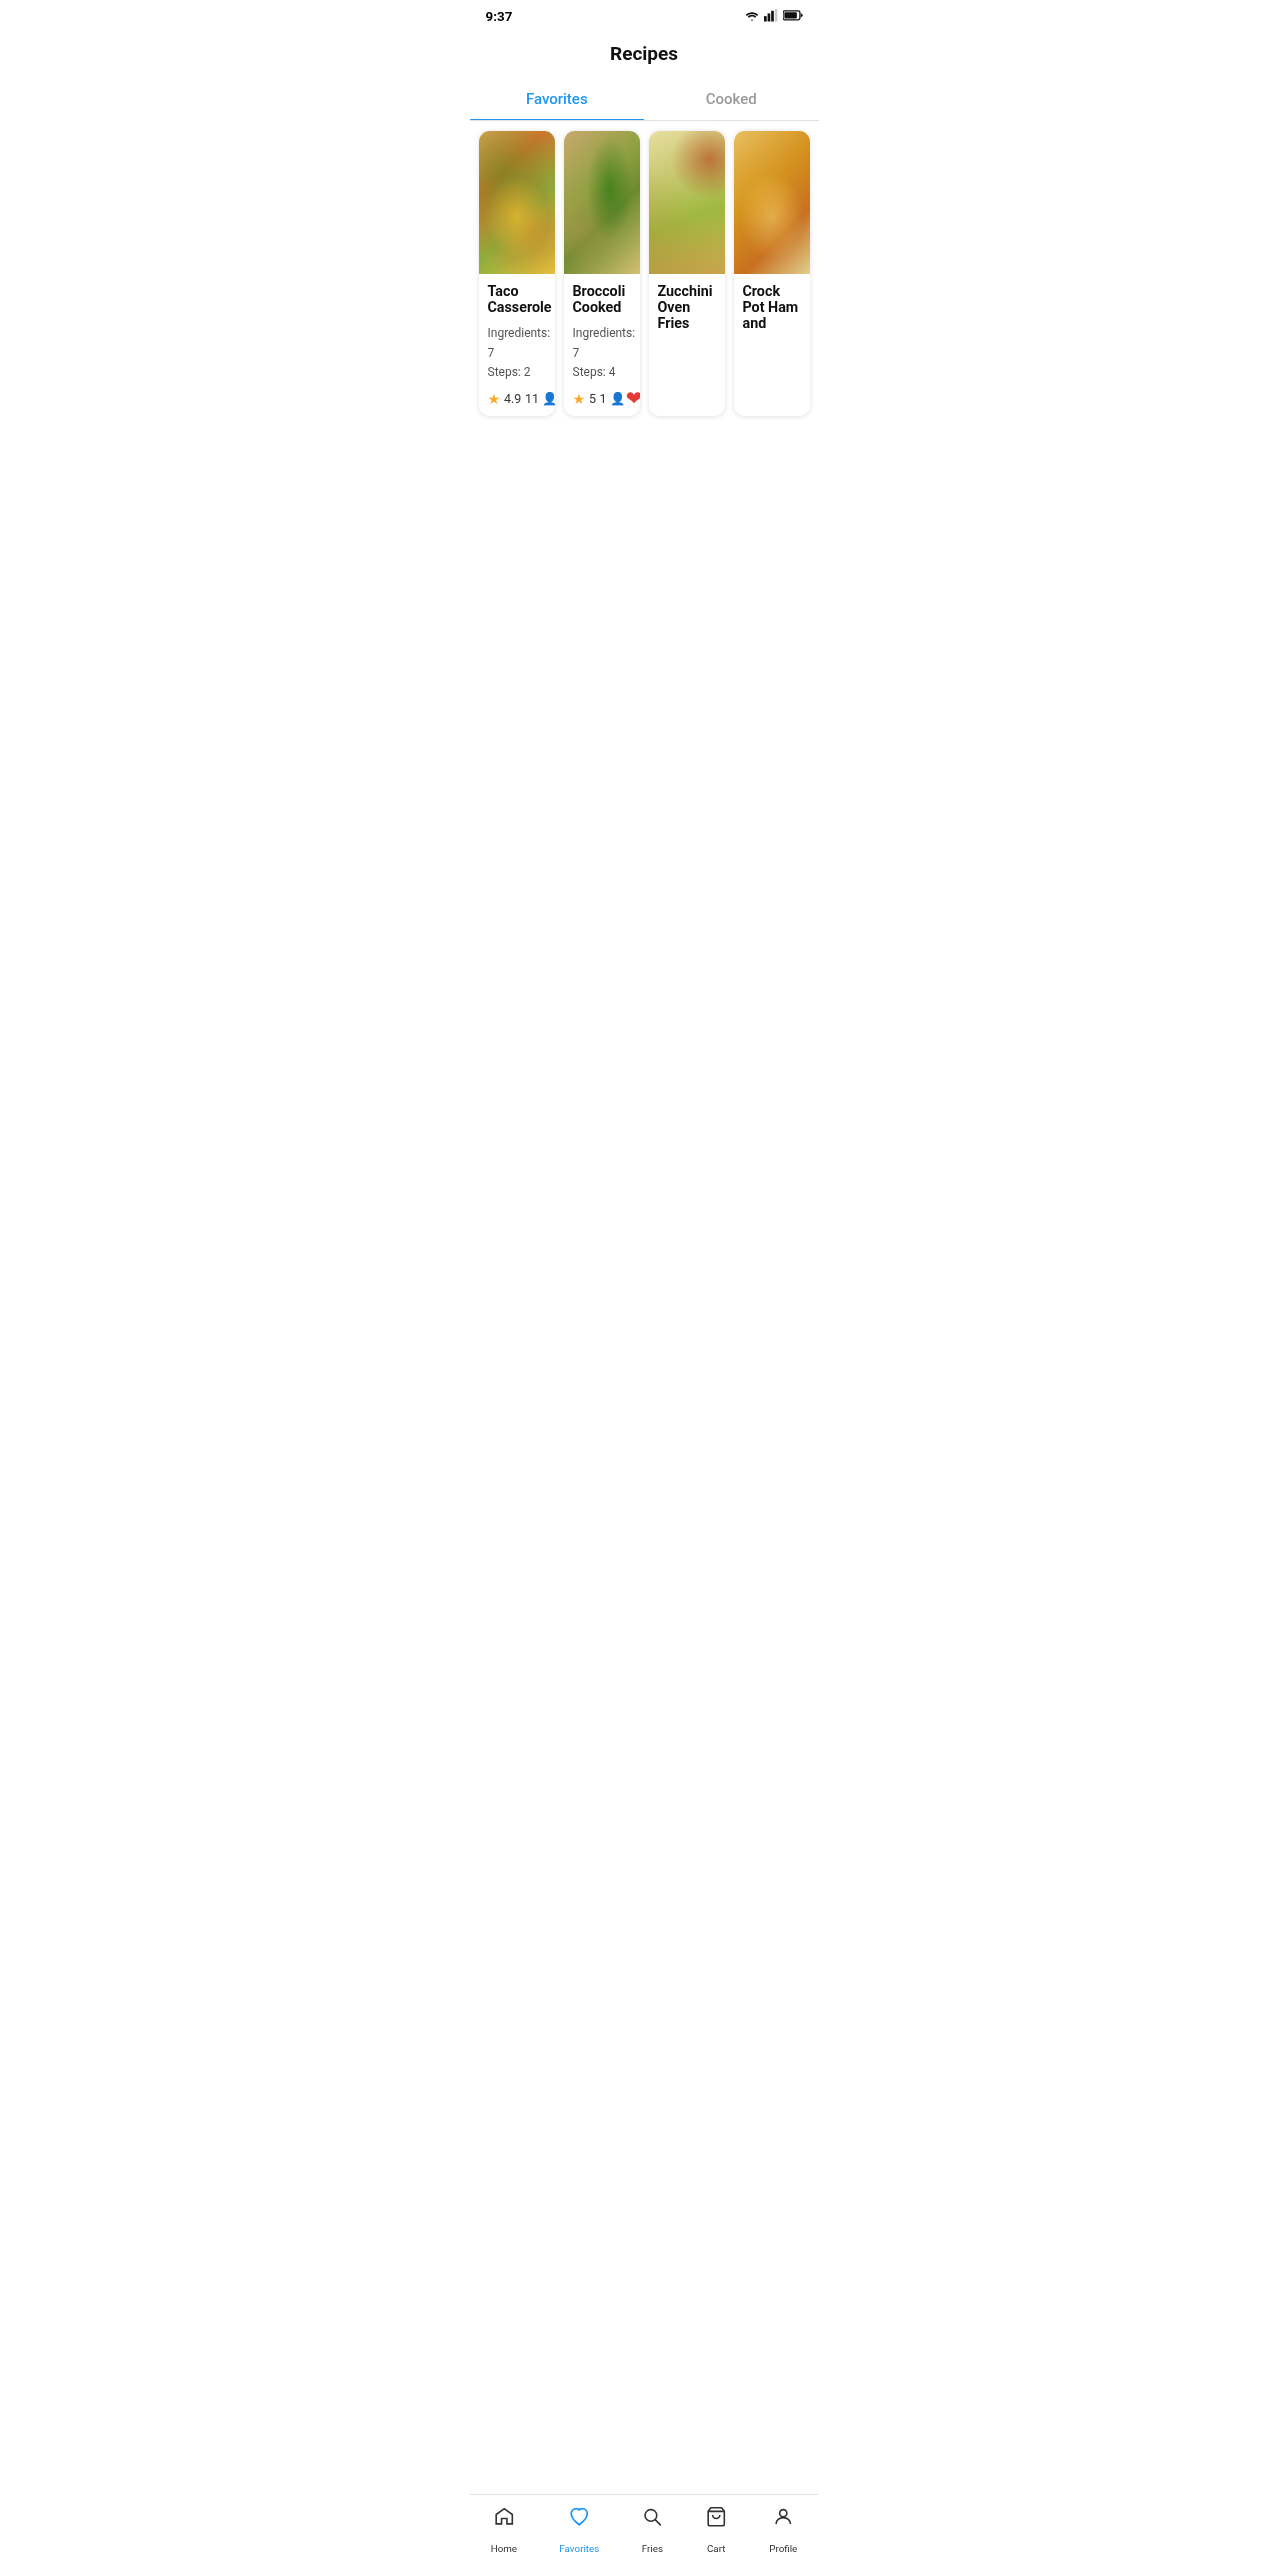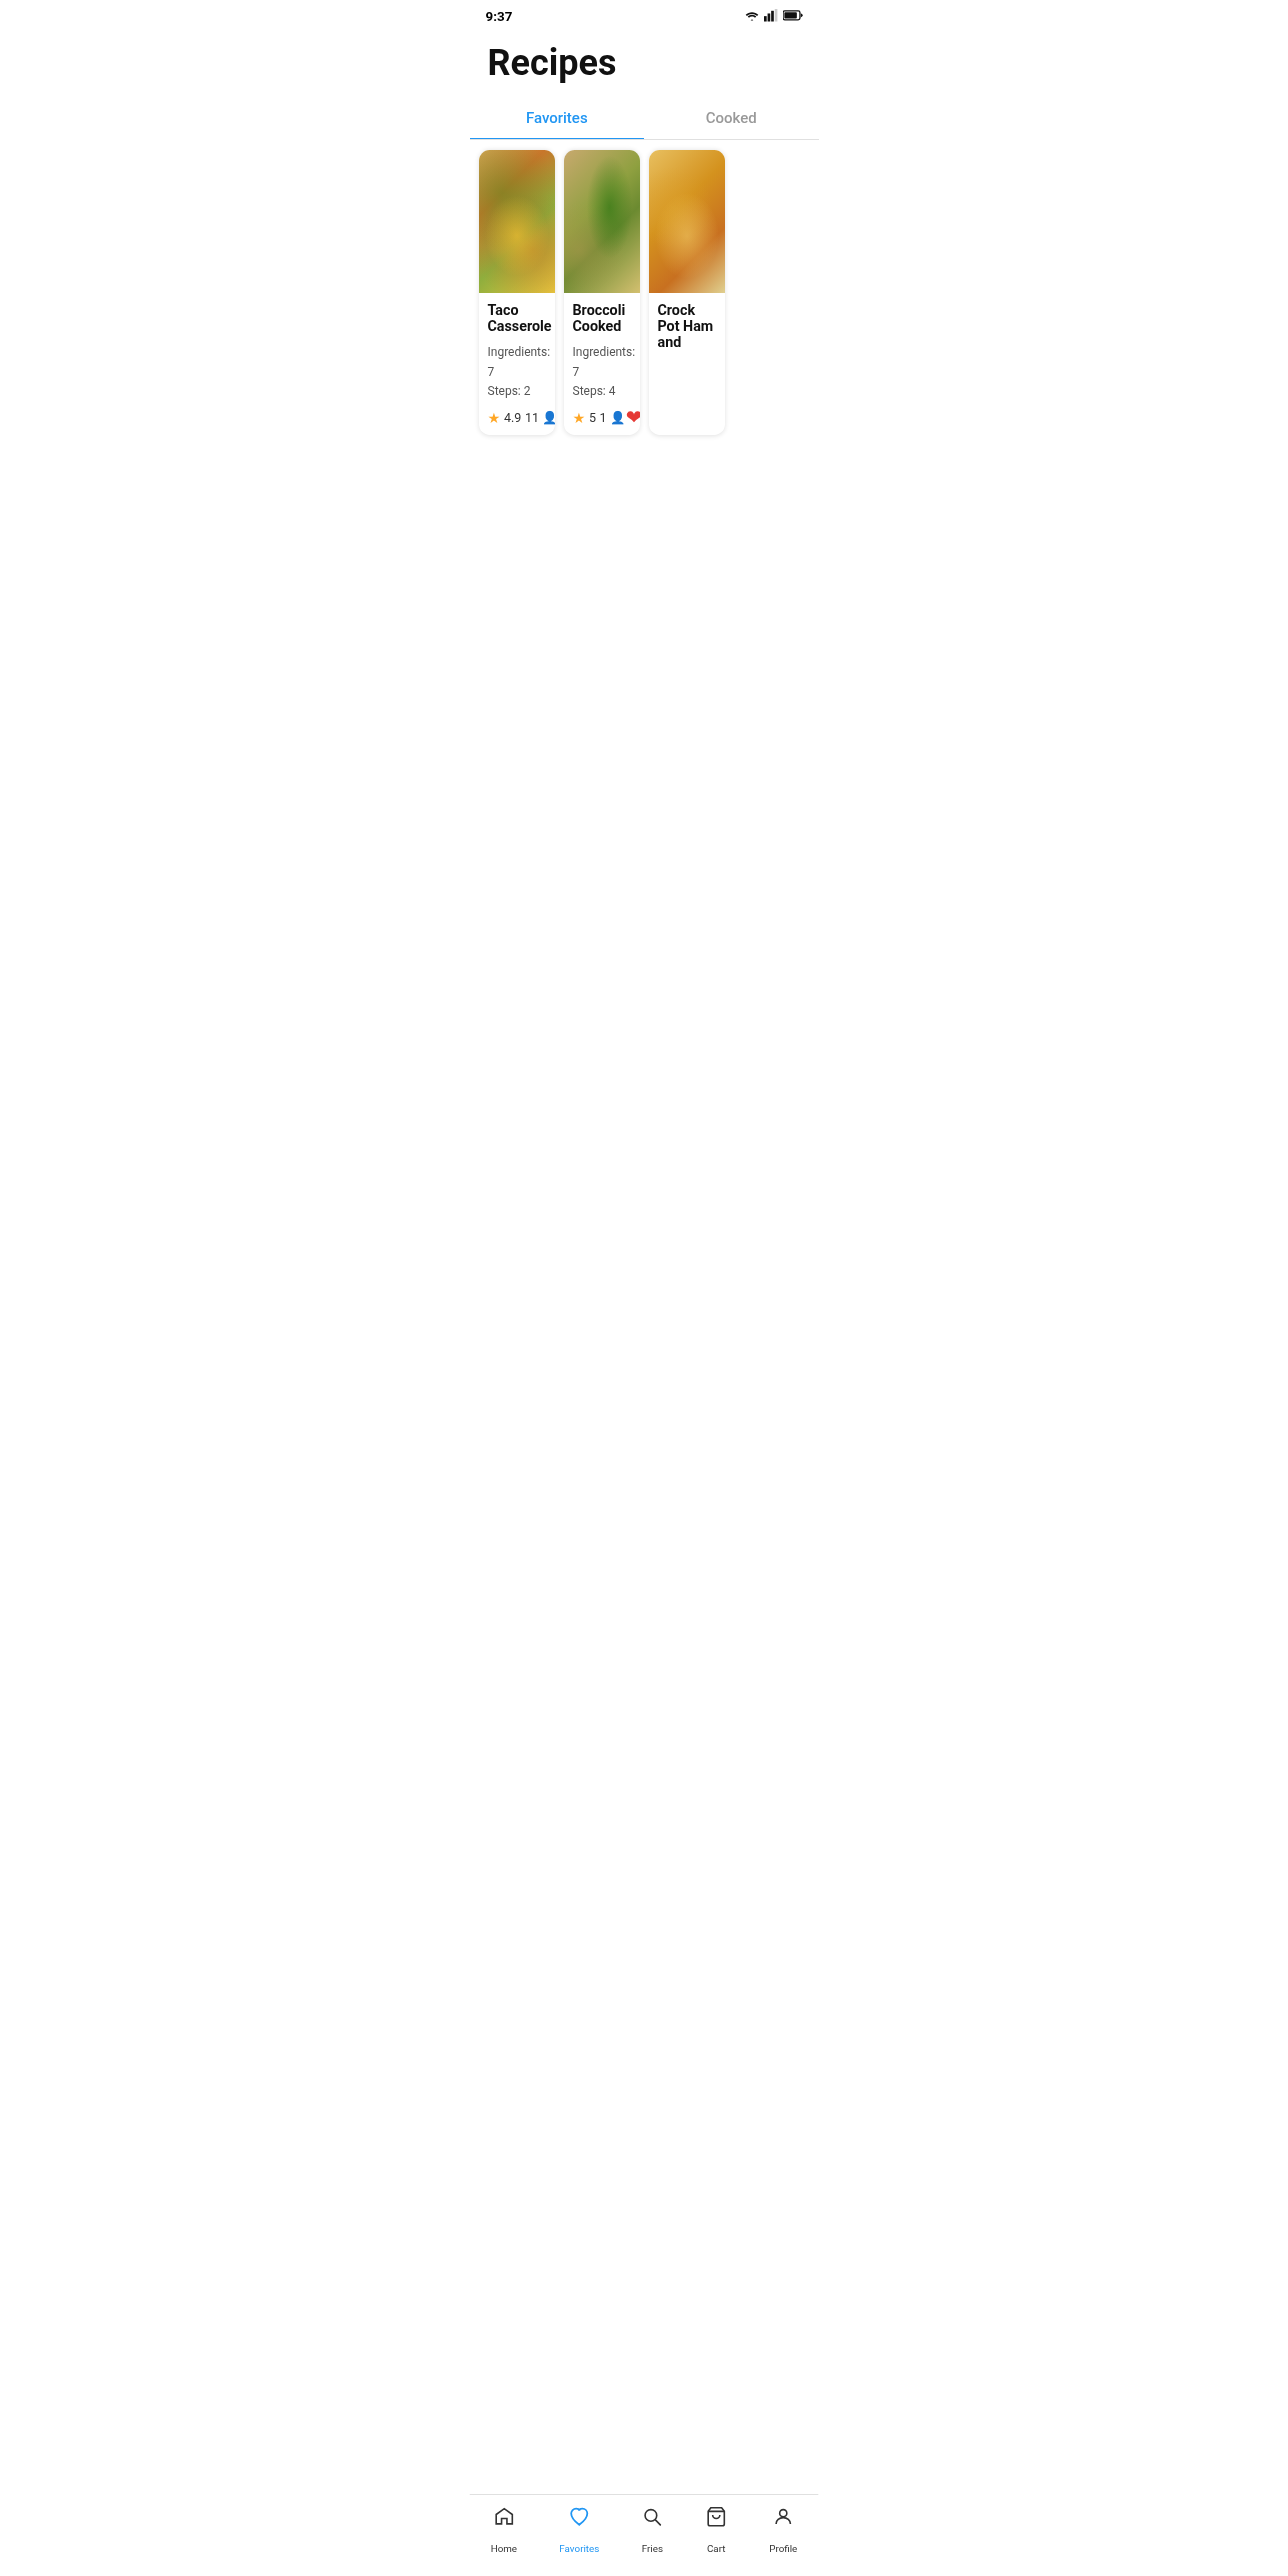--- a/index.html
+++ b/index.html
@@ -25,23 +25,24 @@
       font-weight: 600;
     }
     .status-time { font-weight: 700; }
     .status-icons { display: flex; gap: 4.5px; align-items: center; }
 
     
     .header {
       padding: 14.3px 18px 7.2px;
     }
     .header-title {
-      font-size: 36px;
+      font-size: 19px;
       font-weight: 700;
       color: #111;
+      text-align: center;
     }
 
     
     .tabs {
       display: flex;
       border-bottom: 0.9px solid #e0e0e0;
       margin: 7.2px 0 0;
     }
     .tab {
       flex: 1;
@@ -313,20 +314,26 @@
           <span class="star-icon">★</span>
           <span class="rating-value">5</span>
           <span class="rating-count">1</span>
           <span class="person-icon">👤</span>
         </div>
         <button class="heart-btn">❤</button>
       </div>
     </div>
   </div>
 
+  <div class="recipe-card partial">
+    <div class="recipe-image-placeholder img-zucchini"></div>
+    <div class="recipe-body">
+      <div class="partial-name">Zucchini Oven Fries</div>
+    </div>
+  </div>
 
   <div class="recipe-card partial">
     <div class="recipe-image-placeholder img-crockpot"></div>
     <div class="recipe-body">
       <div class="partial-name">Crock Pot Ham and</div>
     </div>
   </div>
 
 </div>
 

